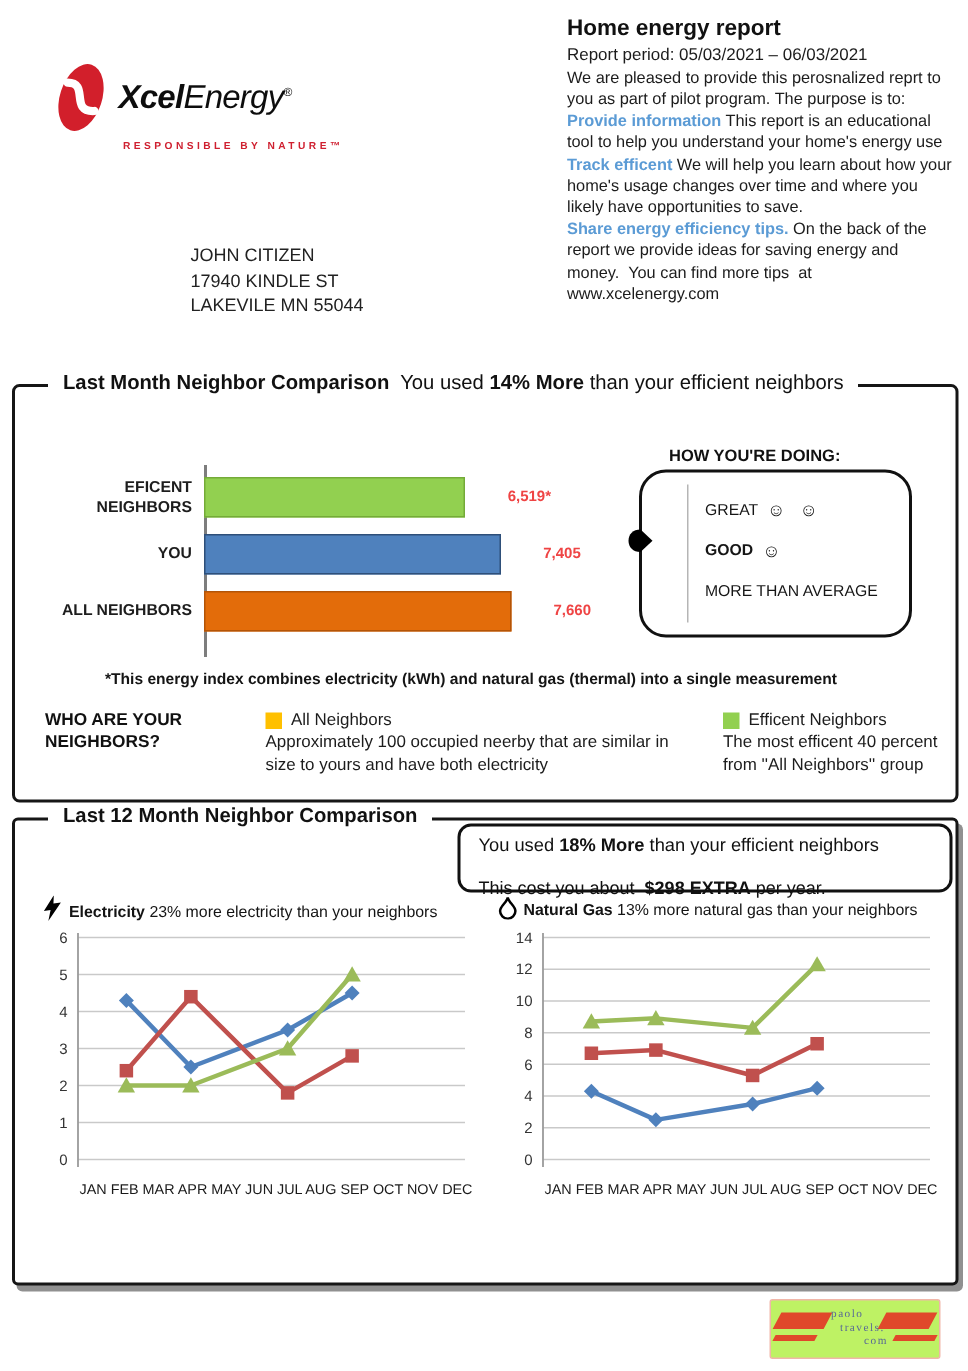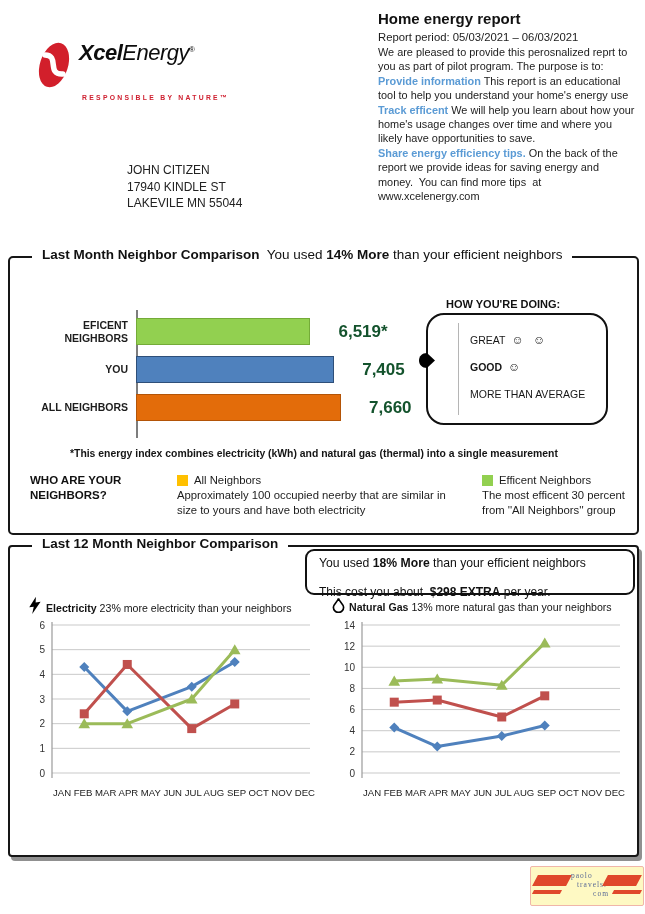--- a/index.html
+++ b/index.html
@@ -2,21 +2,21 @@
 <html><head>
 <meta charset="utf-8">
 <style>
   html,body{margin:0;padding:0;background:#fff;}
   .page{position:relative;width:645px;height:914px;background:#fff;overflow:hidden;
         font-family:"Liberation Sans",sans-serif;color:#111;}
   .pre{white-space:pre-wrap;}
 
   
   .logo{position:absolute;left:38px;top:40px;}
-  .logo-row{display:flex;align-items:flex-start;gap:9px;}
+  .logo-row{display:flex;align-items:center;gap:9px;}
   .logo-text{font-size:22px;font-style:italic;letter-spacing:-0.5px;color:#0d0d0d;}
   .logo-text .xb{font-weight:bold;}
   .logo-text .reg{font-size:8px;vertical-align:super;font-style:normal;}
   .tagline{margin:4px 0 0 44px;font-size:6.8px;font-weight:bold;letter-spacing:2.3px;color:#cf2030;}
   .address{position:absolute;left:127px;top:162px;font-size:12px;line-height:16.5px;color:#222;}
 
   .rheader{position:absolute;left:378px;top:10px;width:258px;}
   .rtitle{font-size:15px;font-weight:bold;margin:0 0 3px 0;}
   .meta{font-size:11.3px;line-height:15px;color:#1c1c1c;}
   .intro{font-size:10.9px;line-height:14.4px;color:#1c1c1c;}
@@ -29,21 +29,21 @@
   .sec-title{position:absolute;top:-11px;left:22px;background:#fff;padding:0 10px;font-size:13.5px;white-space:pre;}
   .sec-title b{font-weight:bold;}
 
   
   .bar-chart{position:absolute;left:30px;top:60px;width:430px;padding-left:96px;box-sizing:border-box;}
   .axis-v{position:absolute;left:96px;top:-8px;bottom:-6px;width:1.5px;background:#7d7d7d;}
   .bar-row{display:flex;align-items:center;height:27px;margin-bottom:11px;position:relative;}
   .bar-label{width:88px;margin-left:-96px;margin-right:8px;flex:none;text-align:right;
              font-size:10.5px;font-weight:bold;line-height:12.5px;color:#1d1d1d;}
   .bar{height:100%;box-sizing:border-box;border:1.5px solid transparent;}
-  .bar-value{margin-left:28px;font-size:17px;font-weight:600;color:#14532d;}
+  .bar-value{margin-left:28px;font-size:10px;font-weight:600;color:#ef4444;}
 
   .footnote{position:absolute;left:60px;top:190px;font-size:10.4px;font-weight:600;color:#151515;}
 
   
   .how-label{position:absolute;left:436px;top:40px;font-size:11px;font-weight:bold;}
   .how-box{position:absolute;left:416px;top:55px;width:178px;height:108px;border:2px solid #111;border-radius:18px;}
   .how-line{position:absolute;left:30px;top:8px;bottom:8px;width:1px;background:#b5b5b5;}
   .how-items{position:absolute;left:42px;top:11px;}
   .how-item{height:27px;display:flex;align-items:center;gap:6px;font-size:10.5px;color:#161616;}
   .how-item .smiley{font-size:12px;letter-spacing:3px;}
@@ -65,21 +65,21 @@
   .info-l2{font-size:12px;margin-top:15px;}
   .subhead{position:absolute;top:50px;font-size:10.6px;display:flex;align-items:flex-end;gap:4px;color:#141414;}
   .subhead b{font-weight:bold;}
   .sub-e{left:18px;}
   .sub-g{left:322px;}
   .chart-svg{position:absolute;top:68px;}
   .chart-e{left:8px;}
   .chart-g{left:318px;}
 
   
-  .watermark{position:absolute;left:530px;top:866px;width:112px;height:38px;background:#fef9c3;
+  .watermark{position:absolute;left:513px;top:866px;width:112px;height:38px;background:#bef264;
              border:1px solid #f0b6a9;border-radius:2px;overflow:hidden;}
   .wm-stripe{position:absolute;background:#e0482b;transform:skewX(-28deg);}
   .wm-l1{left:4px;top:8px;width:34px;height:11px;}
   .wm-l2{left:2px;top:23px;width:28px;height:4px;}
   .wm-r1{right:4px;top:8px;width:34px;height:11px;}
   .wm-r2{right:2px;top:23px;width:28px;height:4px;}
   .wm-text{position:absolute;left:34px;top:4px;width:44px;font-family:"Liberation Serif",serif;
            font-size:7.5px;line-height:9px;color:#5a6a96;letter-spacing:1px;}
   .wm-t1{padding-left:6px;}
   .wm-t2{padding-left:12px;}
@@ -183,21 +183,21 @@
         <span>All Neighbors</span>
       </div>
       <div>Approximately 100 occupied neerby that are similar in size to yours and have both electricity</div>
     </div>
 
     <div class="legend legend-2">
       <div class="legend-title">
         <span class="swatch" id="swatch-eff" style="background: rgb(146, 208, 80);"></span>
         <span>Efficent Neighbors</span>
       </div>
-      <div>The most efficent 30 percent from ''All Neighbors'' group</div>
+      <div>The most efficent 40 percent from ''All Neighbors'' group</div>
     </div>
   </div>
 
   <div class="secbox sec2">
     <div class="sec-title"><b>Last 12 Month Neighbor Comparison</b></div>
 
     <div class="infobox">
       <div class="info-l1"><span>You used </span><b>18% More</b><span> than your efficient neighbors</span></div>
       <div class="info-l2 pre"><span>This cost you about  </span><b>$298 EXTRA</b><span> per year.</span></div>
     </div>

